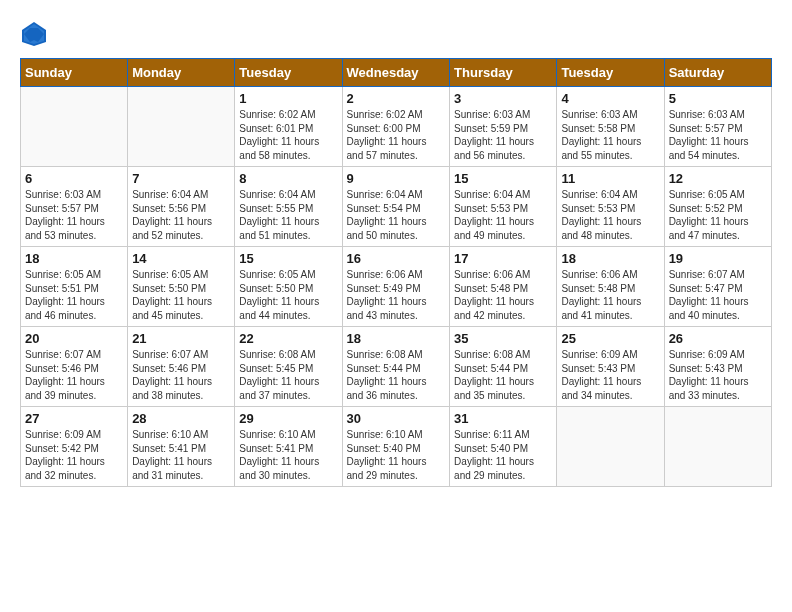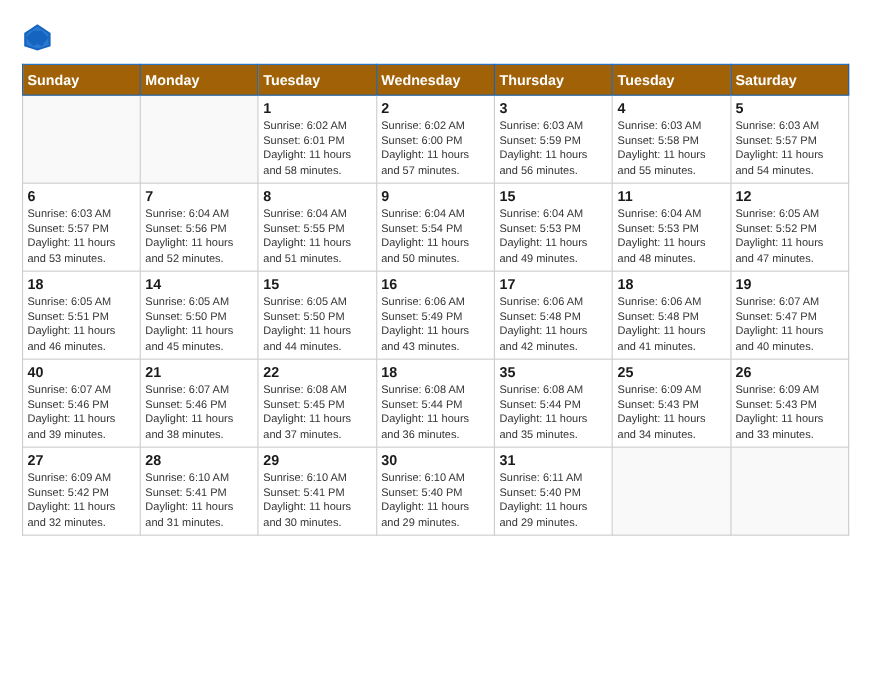--- a/index.html
+++ b/index.html
@@ -234,21 +234,21 @@
         </td>
         <td>
           <div class="day-num">19</div>
           <div class="day-info" style="white-space: pre-line;">Sunrise: 6:07 AM
 Sunset: 5:47 PM
 Daylight: 11 hours and 40 minutes.</div>
         </td>
       </tr>
       <tr>
         <td>
-          <div class="day-num">40</div>
+          <div class="day-num">20</div>
           <div class="day-info" style="white-space: pre-line;">Sunrise: 6:07 AM
 Sunset: 5:46 PM
 Daylight: 11 hours and 39 minutes.</div>
         </td>
         <td>
           <div class="day-num">21</div>
           <div class="day-info" style="white-space: pre-line;">Sunrise: 6:07 AM
 Sunset: 5:46 PM
 Daylight: 11 hours and 38 minutes.</div>
         </td>

